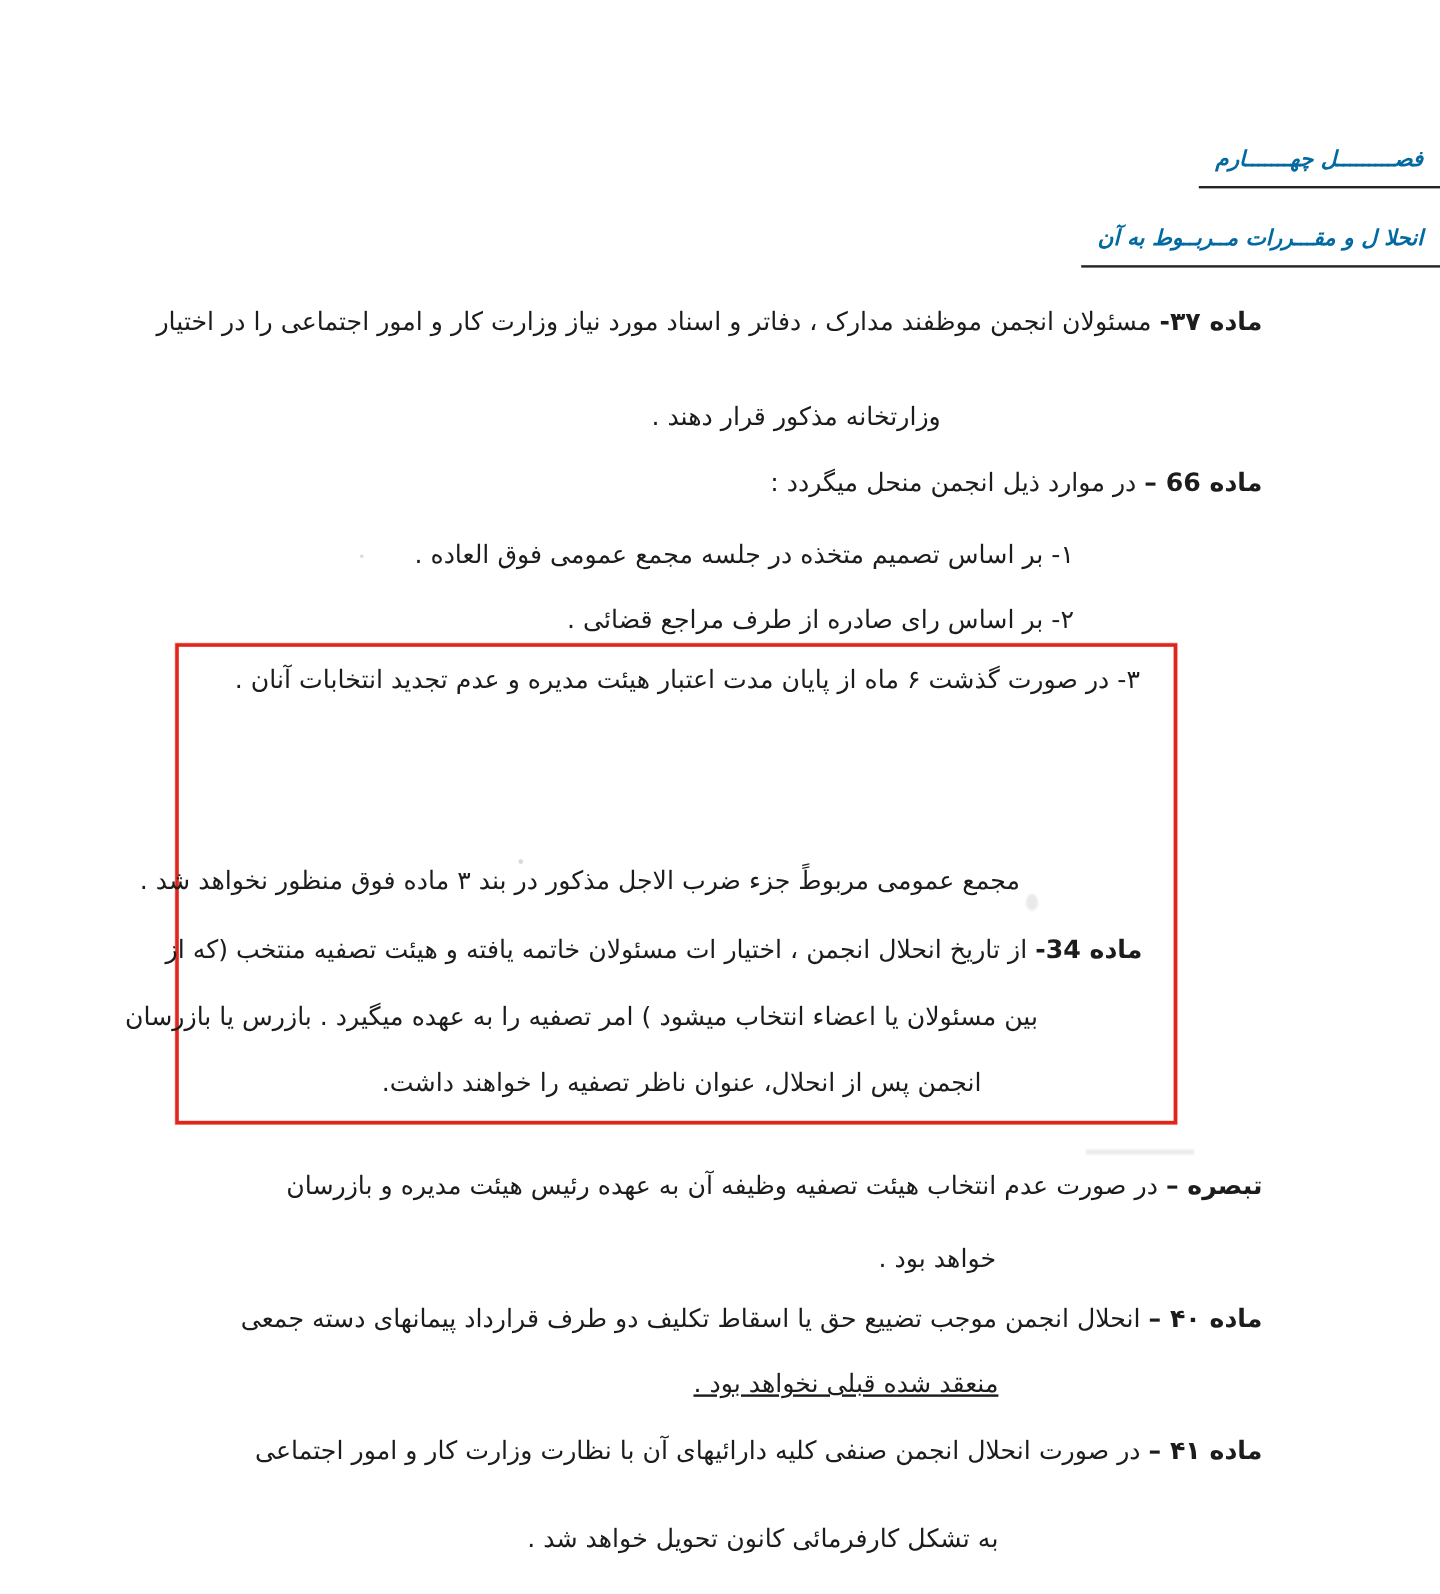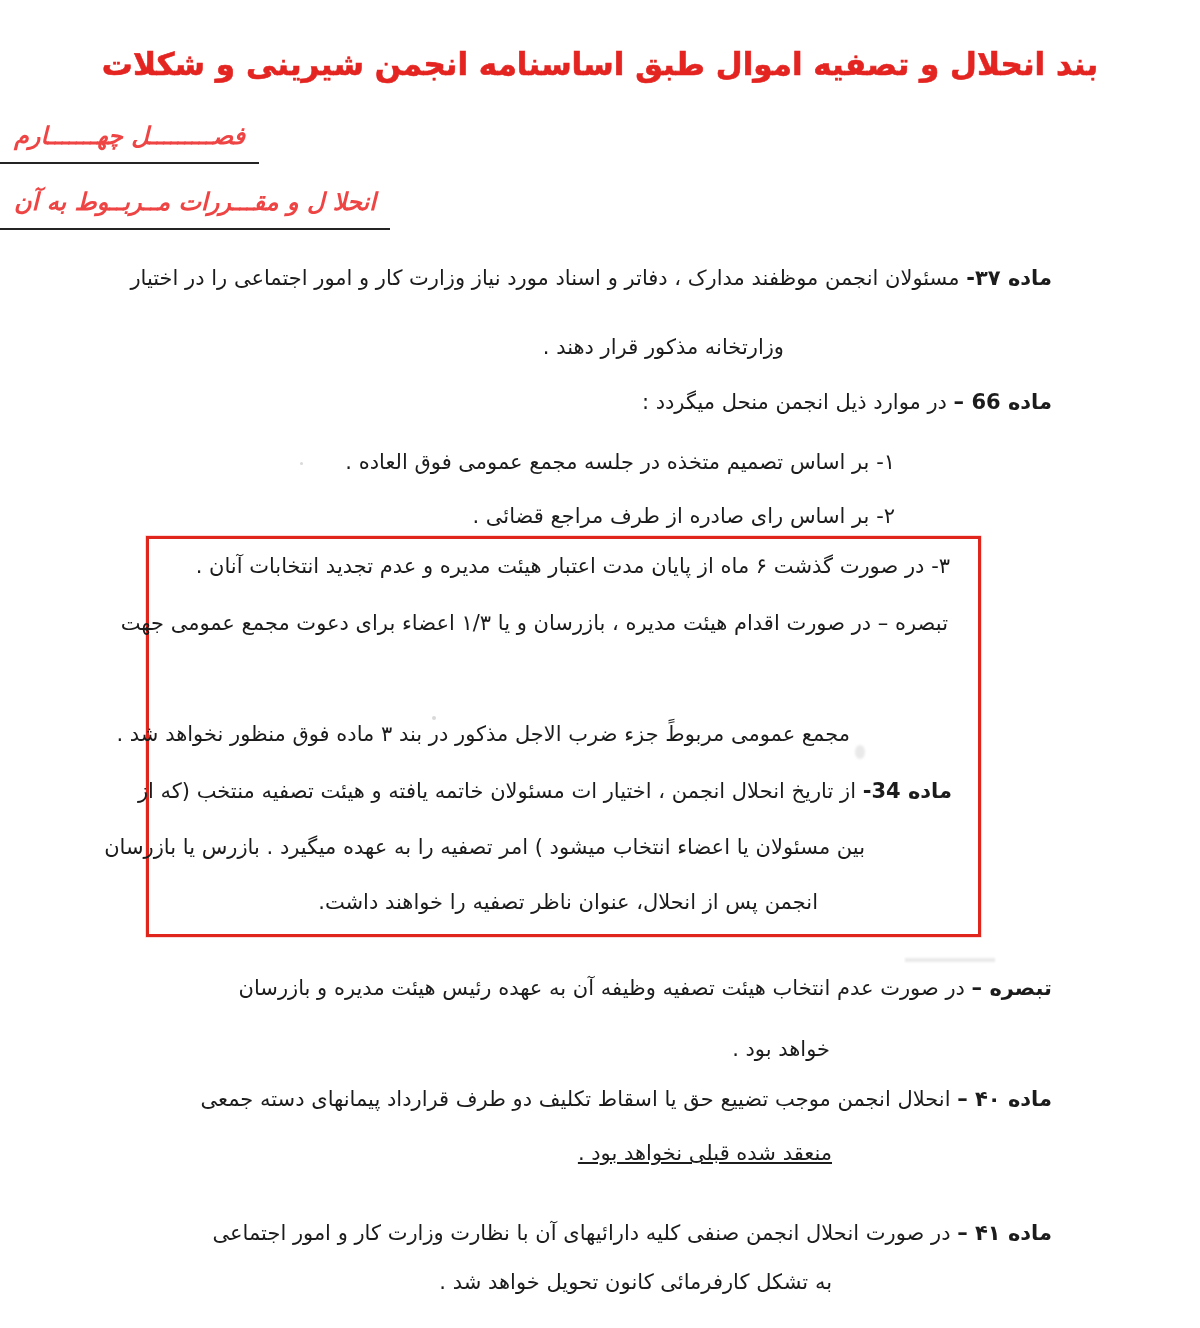--- a/index.html
+++ b/index.html
@@ -27,25 +27,25 @@
     left: 0; right: 0;
     text-align: center;
     font-size: 31px;
     font-weight: bold;
     letter-spacing: 0.5px;
     -webkit-text-stroke: 0.6px currentColor;
   }
   .heading {
     position: absolute;
     left: 0; right: 0;
-    text-align: left;
-    font-size: 24px;
+    text-align: right;
+    font-size: 18px;
     font-style: italic;
     font-weight: 600;
-    color: #ef4444;
+    color: #0369a1;
   }
   .heading .underlined {
     display: inline-block;
     border-bottom: 2px solid #242424;
     padding: 0 14px 12px 14px;
   }
   .red-box {
     position: absolute;
     border: 3px solid #e0251c;
     box-shadow: 0 0 0 0.5px rgba(224,37,28,0.35);
@@ -62,56 +62,50 @@
     background: #c9c9c9;
     opacity: 0.4;
     filter: blur(1px);
   }
 </style>
 </head>
 <body>
 
 <div class="page" style="color: rgb(28, 28, 28);">
 
-  <div class="doc-title" style="top: 46px; color: rgb(228, 36, 32);">
-    <span>بند انحلال و تصفیه اموال طبق اساسنامه انجمن شیرینی و شکلات</span>
-  </div>
 
   <div class="heading" style="top:122px;">
     <span class="underlined">فصـــــــــل چهـــــــارم</span>
   </div>
 
   <div class="heading" style="top:188px;">
     <span class="underlined">انحلا ل و مقـــررات مــربــوط به آن</span>
   </div>
 
-  <div class="line" style="top:262px; right:148px;margin-left:40px;">
+  <div class="line" style="top:252px; right:148px;margin-left:40px;">
     <span class="lead">ماده ۳۷-</span><span> مسئولان انجمن موظفند مدارک ، دفاتر و اسناد مورد نیاز وزارت کار و امور اجتماعی را در اختیار</span>
   </div>
   <div class="line" style="top:331px; right:416px;">
     <span>وزارتخانه مذکور قرار دهند .</span>
   </div>
 
   <div class="line" style="top:386px; right:148px;">
     <span class="lead">ماده 66 –</span><span> در موارد ذیل انجمن منحل میگردد :</span>
   </div>
   <div class="line" style="top:446px; right:305px;">
     <span>۱-  بر اساس تصمیم متخذه در جلسه مجمع عمومی فوق العاده .</span>
   </div>
   <div class="line" style="top:500px; right:305px;">
     <span>۲-  بر اساس رای صادره از طرف مراجع قضائی .</span>
   </div>
 
   <div class="red-box" style="left: 146px; top: 536px; width: 829px; height: 395px; border-color: rgb(224, 37, 28);"></div>
 
   <div class="line" style="top:550px; right:250px;">
     <span>۳-  در صورت گذشت ۶ ماه از پایان مدت اعتبار هیئت مدیره و عدم تجدید انتخابات آنان .</span>
-  </div>
-  <div class="line" style="top:607px; right:252px;">
-    <span>تبصره – در صورت اقدام هیئت مدیره ، بازرسان و یا  ۱/۳ اعضاء  برای دعوت مجمع عمومی جهت</span>
   </div>
   <div class="line" style="top:718px; right:350px;">
     <span>مجمع عمومی مربوطً جزء ضرب الاجل مذکور در بند ۳ ماده فوق منظور نخواهد شد .</span>
   </div>
   <div class="line" style="top:775px; right:248px;">
     <span class="lead">ماده 34-</span><span> از تاریخ انحلال انجمن ، اختیار ات مسئولان خاتمه یافته و هیئت تصفیه منتخب (که از</span>
   </div>
   <div class="line" style="top:831px; right:335px;">
     <span>بین مسئولان یا اعضاء انتخاب میشود ) امر تصفیه را به عهده میگیرد . بازرس یا بازرسان</span>
   </div>
@@ -126,21 +120,21 @@
     <span>خواهد بود .</span>
   </div>
 
   <div class="line" style="top:1083px; right:148px;">
     <span class="lead">ماده ۴۰ –</span><span> انحلال انجمن موجب تضییع حق یا اسقاط تکلیف دو طرف قرارداد پیمانهای دسته جمعی</span>
   </div>
   <div class="line" style="top:1137px; right:368px;text-decoration:underline;">
     <span>منعقد شده قبلی نخواهد بود .</span>
   </div>
 
-  <div class="line" style="top:1193px; right:148px;margin-top:24px;">
+  <div class="line" style="top:1193px; right:148px;">
     <span class="lead">ماده ۴۱ –</span><span> در صورت انحلال انجمن صنفی کلیه دارائیهای آن با نظارت وزارت کار و امور اجتماعی</span>
   </div>
   <div class="line" style="top:1266px; right:368px;">
     <span>به تشکل کارفرمائی کانون تحویل خواهد شد .</span>
   </div>
 
   <div class="speck" style="left:432px; top:716px; width:4px; height:4px;"></div>
   <div class="speck" style="left:300px; top:462px; width:3px; height:3px;"></div>
   <div class="smudge" style="left:905px; top:958px; width:90px; height:4px;"></div>
   <div class="smudge" style="left:855px; top:745px; width:10px; height:14px; border-radius:50%;"></div>

